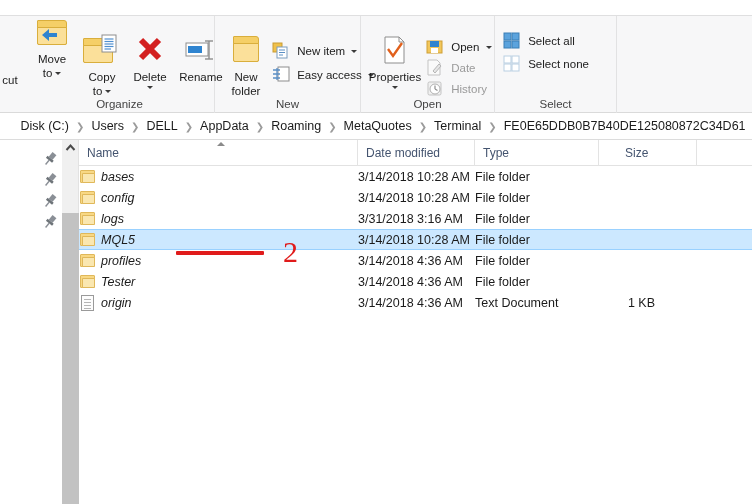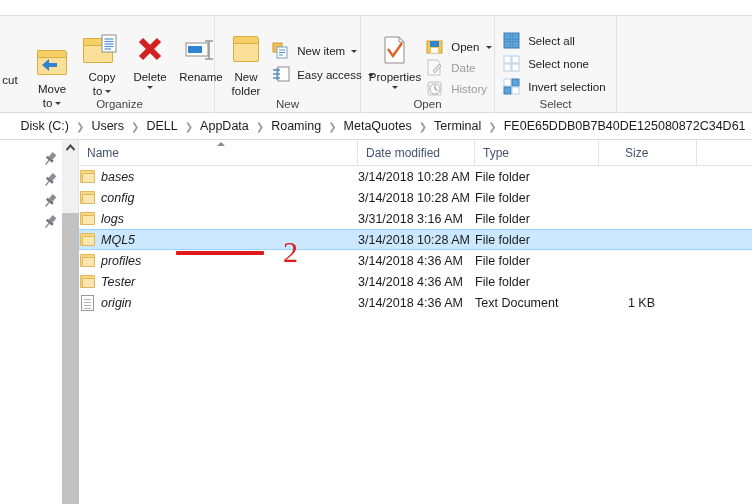--- a/index.html
+++ b/index.html
@@ -145,21 +145,21 @@
   <div class="ribbon">
 
     <div class="rbtn-big" style="left:-12px; top:58px; width:44px;">
       <span>cut</span>
     </div>
 
     <div class="rgroup" style="left:25px; width:190px;">
       <div class="rgroup-label">Organize</div>
     </div>
 
-    <div class="rbtn-big" style="left:30px; top:30px; width:44px;">
+    <div class="rbtn-big" style="left:30px; top:0; width:44px;">
       <span class="glyph">
         <span class="folder">
             <span class="back"></span>
             <span class="front"></span>
           </span>
         <svg width="30" height="25" style="position:absolute;left:50%;transform:translateX(-50%);top:4px;">
           <path d="M20,13 L12,13 L12,9 L5,15 L12,21 L12,17 L20,17 Z" fill="#2f84d0"></path>
         </svg>
       </span>
       <span>Move</span><br>
@@ -326,31 +326,20 @@
         <svg width="18" height="17">
           <rect x="1" y="1" width="7" height="7" fill="#fff" stroke="#b9cfe2"></rect>
           <rect x="9" y="1" width="7" height="7" fill="#fff" stroke="#b9cfe2"></rect>
           <rect x="1" y="9" width="7" height="7" fill="#fff" stroke="#b9cfe2"></rect>
           <rect x="9" y="9" width="7" height="7" fill="#fff" stroke="#b9cfe2"></rect>
         </svg>
       </span>
       <span>Select none</span>
     </div>
 
-    <div class="rbtn-small" style="left:503px; top:62px;">
-      <span class="sglyph">
-        <svg width="18" height="17">
-          <rect x="1" y="1" width="7" height="7" fill="#fff" stroke="#b9cfe2"></rect>
-          <rect x="9" y="1" width="7" height="7" fill="#5ba3dd" stroke="#3b7fb5"></rect>
-          <rect x="1" y="9" width="7" height="7" fill="#5ba3dd" stroke="#3b7fb5"></rect>
-          <rect x="9" y="9" width="7" height="7" fill="#fff" stroke="#b9cfe2"></rect>
-        </svg>
-      </span>
-      <span>Invert selection</span>
-    </div>
   </div>
 
   <div class="addrbar" id="crumbs">
       <span class="crumb-sep" style="visibility: hidden;">❯</span>
       <span class="crumb">Disk (C:)</span>
       <span class="crumb-sep">❯</span>
       <span class="crumb">Users</span>
       <span class="crumb-sep">❯</span>
       <span class="crumb">DELL</span>
       <span class="crumb-sep">❯</span>

